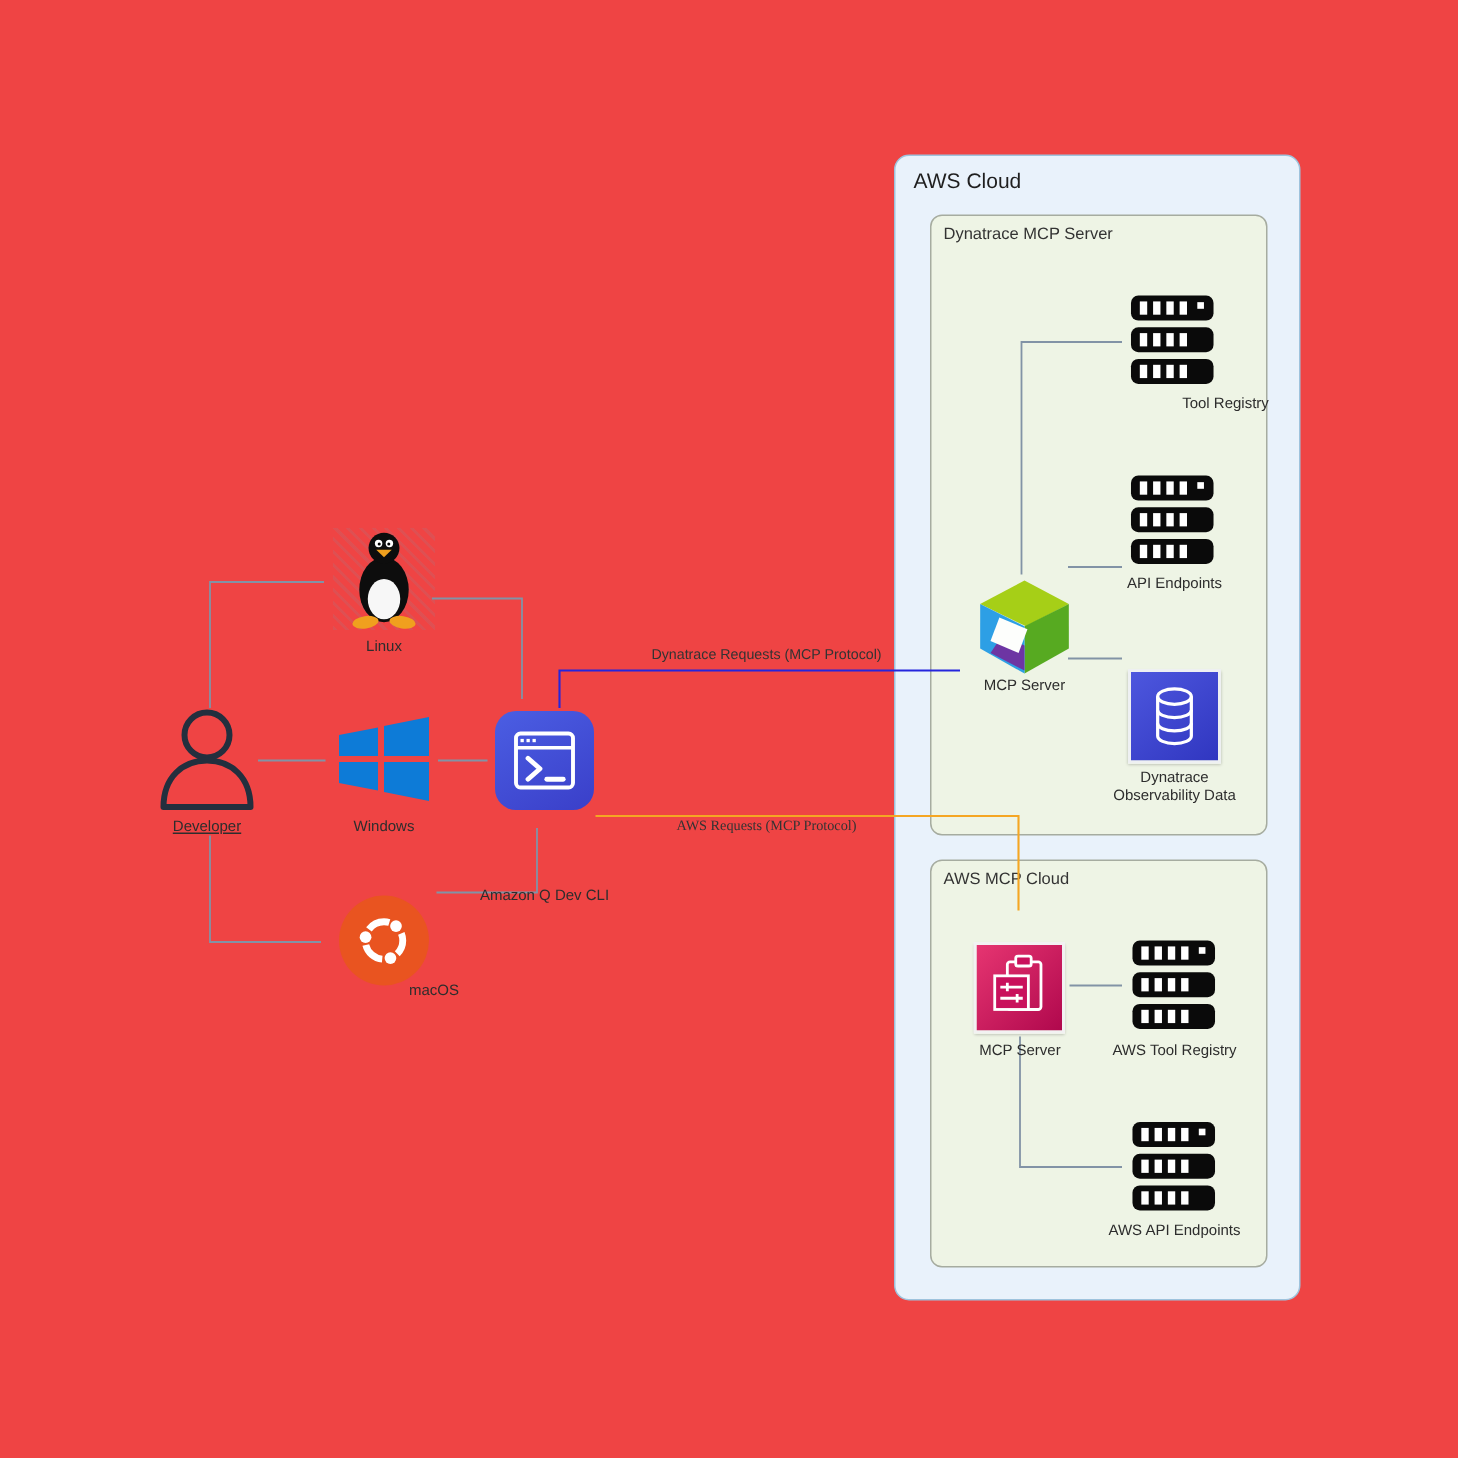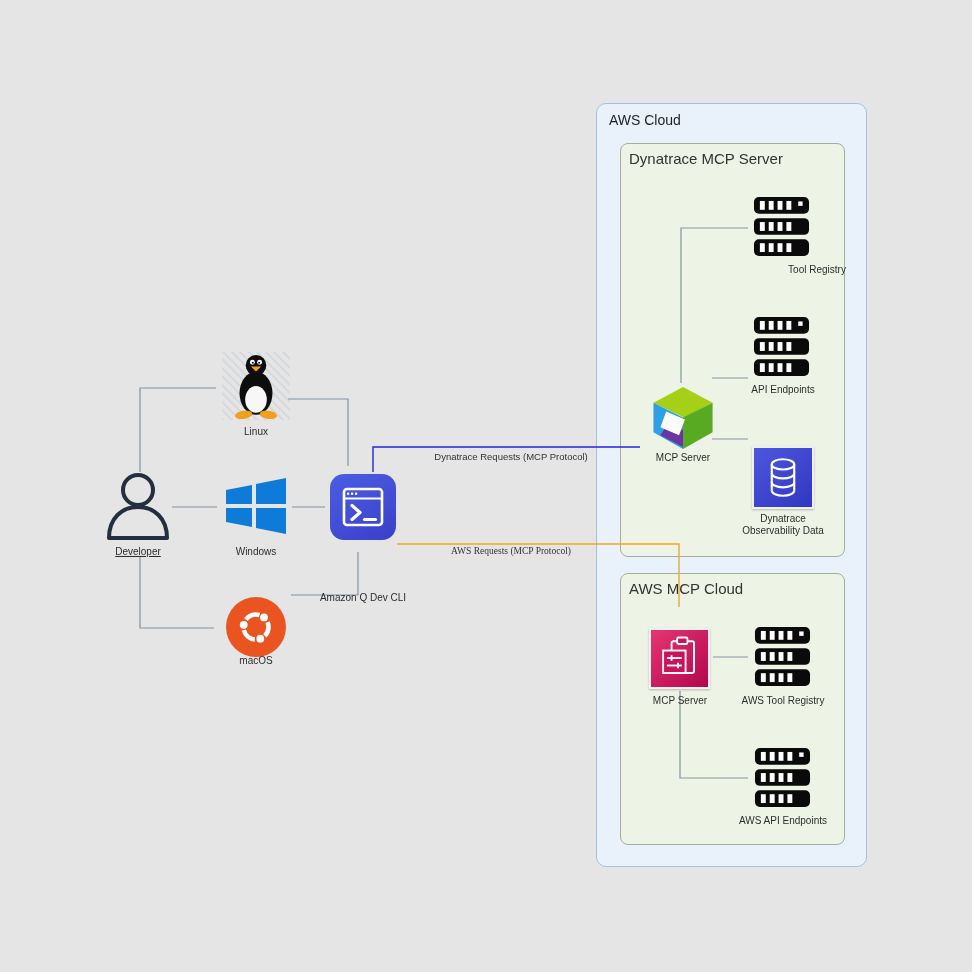--- a/index.html
+++ b/index.html
@@ -1,28 +1,28 @@
 <!DOCTYPE html>
 <html style="--aws-cloud-fill: #e9f2fb; --aws-cloud-border: #9ec3dd; --green-box-fill: #eef4e5; --green-box-border: #a6aca0; --local-fill: #dcecf9; --local-border: #9ec3dd; --edge-gray: #8293a6; --edge-blue: #2525dd; --edge-orange: #f5a623; --text-dark: #2d2d2d; --ubuntu-orange: #e95420; --windows-blue: #0d7bd7; --person-stroke: #232f3e; --rack-black: #0a0a0a; --tux-orange: #f0a01e; --qcli-grad-start: #4b5ee3; --qcli-grad-end: #3a3fc9; --obs-grad-start: #4d57de; --obs-grad-end: #3036c0; --aws-pink-start: #e63571; --aws-pink-end: #b0084d; --aws-pink-mid: #c9115c; --cube-lime: #a6cf17; --cube-green: #57aa21; --cube-blue: #2d9fe5; --cube-purple: #6d35a3;"><head>
 <meta charset="utf-8">
 <style>
   html,body{margin:0;padding:0;background:#fff;}
   #canvas{
-    position:relative;width:972px;height:972px;background:#e5e5e5;overflow:hidden;
+    position:relative;width:972px;height:972px;background:#ef4444;overflow:hidden;
     font-family:"Liberation Sans", sans-serif;color:var(--text-dark,#2d2d2d);
   }
   .group-box{position:absolute;box-sizing:border-box;border-radius:10px;}
   #aws-cloud{left:596px;top:103px;width:271px;height:764px;
     background:var(--aws-cloud-fill);border:1.5px solid var(--aws-cloud-border);}
   #aws-cloud .group-title{font-size:14px;color:#1f1f1f;padding:8px 0 0 12px;}
   .inner-box{position:absolute;box-sizing:border-box;border-radius:8px;
     background:var(--green-box-fill);border:1px solid var(--green-box-border);}
   #dyn-box{left:620px;top:143px;width:225px;height:414px;}
   #aws-box{left:620px;top:573px;width:225px;height:272px;}
-  .inner-title{font-size:15px;color:#333;padding:6px 0 0 8px;}
+  .inner-title{font-size:11px;color:#333;padding:6px 0 0 8px;}
   #local-box{left:198px;top:305px;width:224px;height:388px;position:absolute;box-sizing:border-box;
     border-radius:8px;background:var(--local-fill);border:1px solid var(--local-border);}
   #edges{position:absolute;left:0;top:0;z-index:5;}
   #edges path{fill:none;}
   .edge-gray{stroke:var(--edge-gray);stroke-width:1.2;}
   .edge-blue{stroke:var(--edge-blue);stroke-width:1.4;}
   .edge-orange{stroke:var(--edge-orange);stroke-width:1.4;}
   .mk-gray{fill:var(--edge-gray);}
   .mk-blue{fill:var(--edge-blue);}
   .mk-orange{fill:var(--edge-orange);}
@@ -87,21 +87,21 @@
     <path class="edge-gray" marker-end="url(#mGray)" d="M291,595 L358,595 L358,552"></path>
     <path class="edge-gray" marker-end="url(#mGray)" d="M681,383 L681,228 L748,228"></path>
     <path class="edge-gray" marker-end="url(#mGray)" d="M712,378 L748,378"></path>
     <path class="edge-gray" marker-end="url(#mGray)" d="M712,439 L748,439"></path>
     <path class="edge-gray" marker-end="url(#mGray)" d="M713,657 L748,657"></path>
     <path class="edge-gray" marker-end="url(#mGray)" d="M680,691 L680,778 L748,778"></path>
     <path class="edge-blue" marker-end="url(#mBlue)" d="M373,472 L373,447 L640,447"></path>
     <path class="edge-orange" marker-end="url(#mOrange)" d="M397,544 L679,544 L679,607"></path>
   </svg>
 
-  <div class="edge-label" style="left:380px;top:451px;width:262px;">Dynatrace Requests (MCP Protocol)</div>
+  <div class="edge-label" style="left:380px;top:431px;width:262px;">Dynatrace Requests (MCP Protocol)</div>
   <div class="edge-label" style="left:380px;top:546px;width:262px;font-family:Liberation Serif, serif;">AWS Requests (MCP Protocol)</div>
 
   <svg class="node" style="left:105px;top:472px;" width="66" height="70" viewBox="0 0 66 70">
     <circle class="person" cx="33" cy="18" r="15"></circle>
     <path class="person" d="M4,66 L62,66 C62,46 49,35 33,35 C17,35 4,46 4,66 Z"></path>
   </svg>
   <div class="node-label" style="left:88px;top:546px;width:100px;text-decoration:underline;">Developer</div>
 
   <div id="linux-hatch" class="icon-card">
     <svg width="68" height="68" viewBox="0 0 60 66">
@@ -141,21 +141,21 @@
   <div class="node-label" style="left:313px;top:546px;width:100px;margin-top:46px;">Amazon Q Dev CLI</div>
 
   <div id="macos-icon" class="icon-card">
     <svg width="60" height="60" viewBox="0 0 60 60">
       <circle cx="30" cy="30" r="12.5" fill="none" stroke="#fff" stroke-width="4.6" stroke-dasharray="15.2 11" stroke-dashoffset="5.45"></circle>
       <circle cx="38.0" cy="20.4" r="3.9" fill="#fff"></circle>
       <circle cx="34.3" cy="41.7" r="3.9" fill="#fff"></circle>
       <circle cx="17.7" cy="27.8" r="3.9" fill="#fff"></circle>
     </svg>
   </div>
-  <div class="node-label" style="left:206px;top:655px;width:100px;">macOS</div>
+  <div class="node-label" style="left:206px;top:655px;width:100px;text-align:right;">macOS</div>
 
   <svg class="node" style="left:648px;top:385px;" width="70" height="67" viewBox="0 0 70 68">
     <polygon class="cube-lime" points="35,2 65,18 36,33 5,18"></polygon>
     <polygon class="cube-green" points="65,18 65,48 35,65 35,33"></polygon>
     <polygon class="cube-blue" points="5,18 35,33 35,65 5,48"></polygon>
     <polygon class="cube-purple" points="12,51 35,63 35,46 20,39"></polygon>
     <polygon points="18,27 37,35 31,51 12,43" fill="#fdfefc"></polygon>
   </svg>
   <div class="node-label" style="left:633px;top:452px;width:100px;">MCP Server</div>
 

